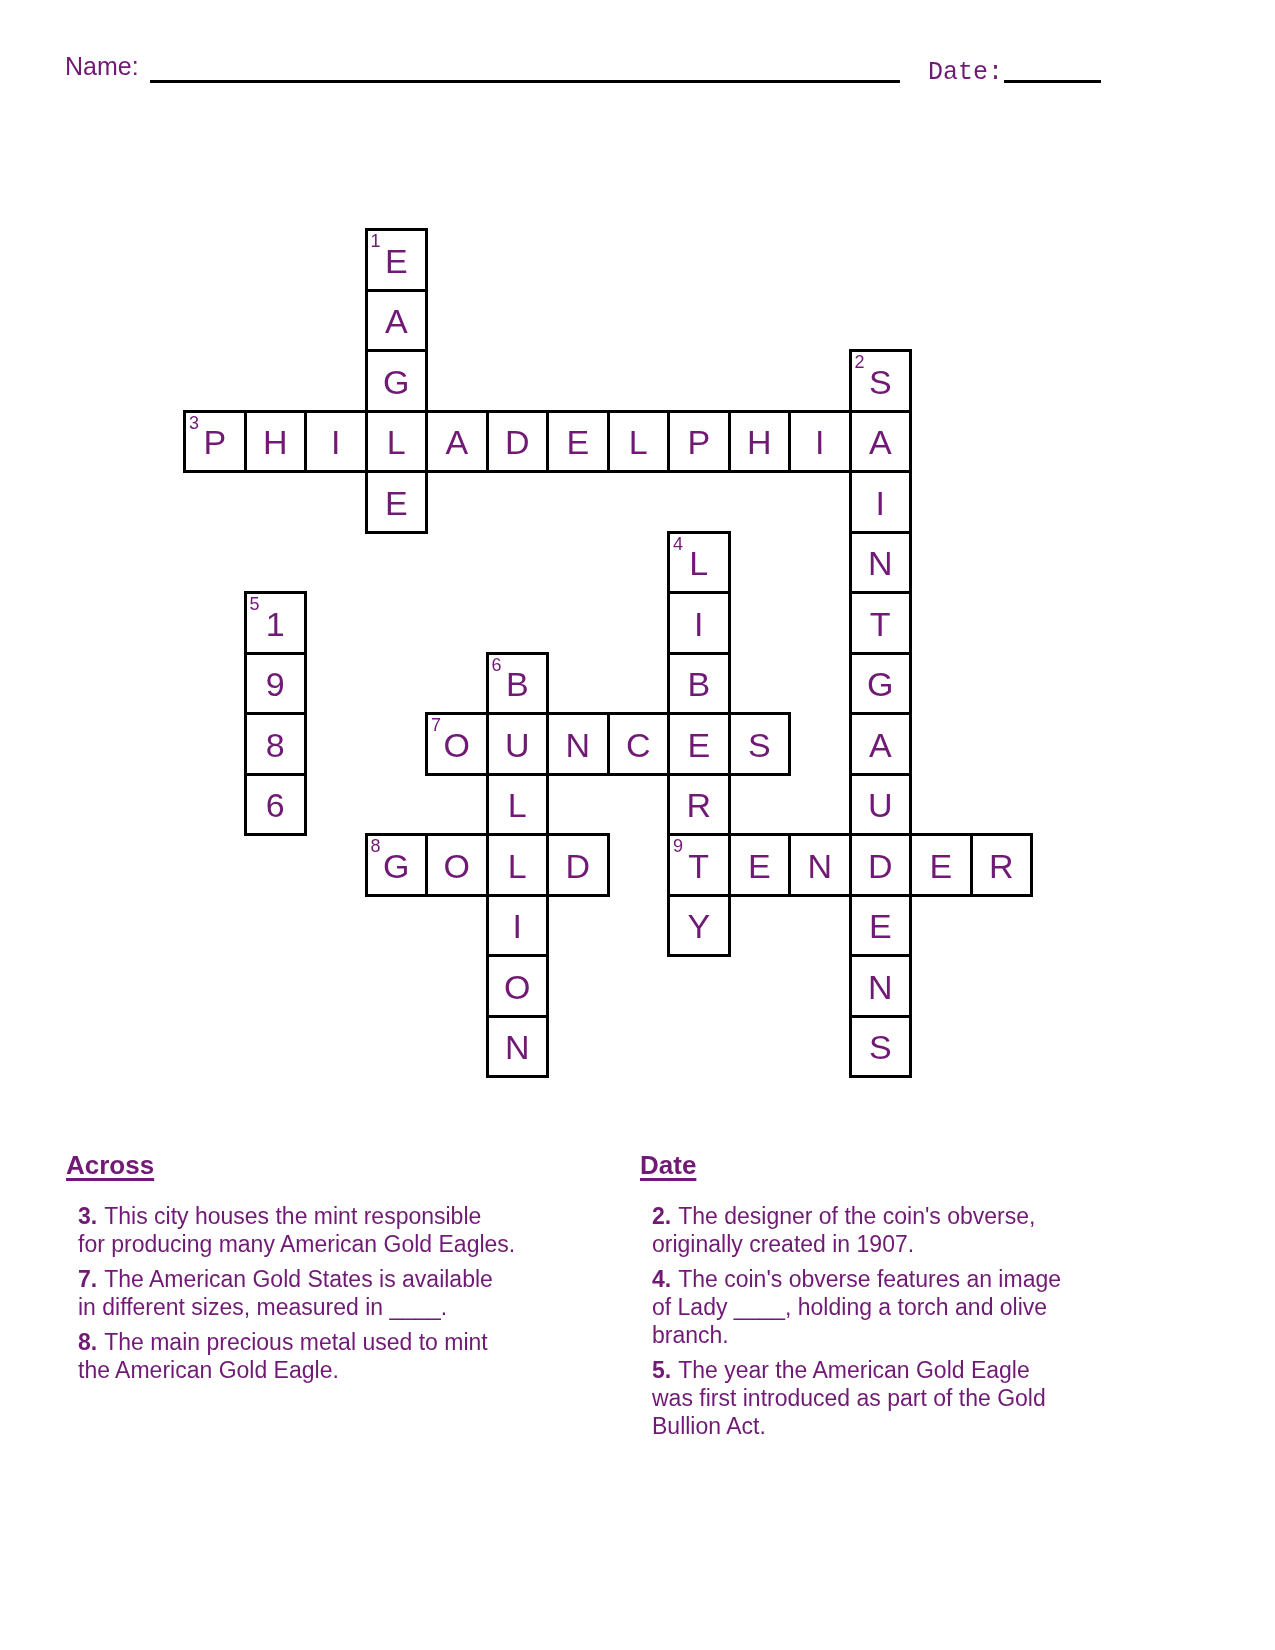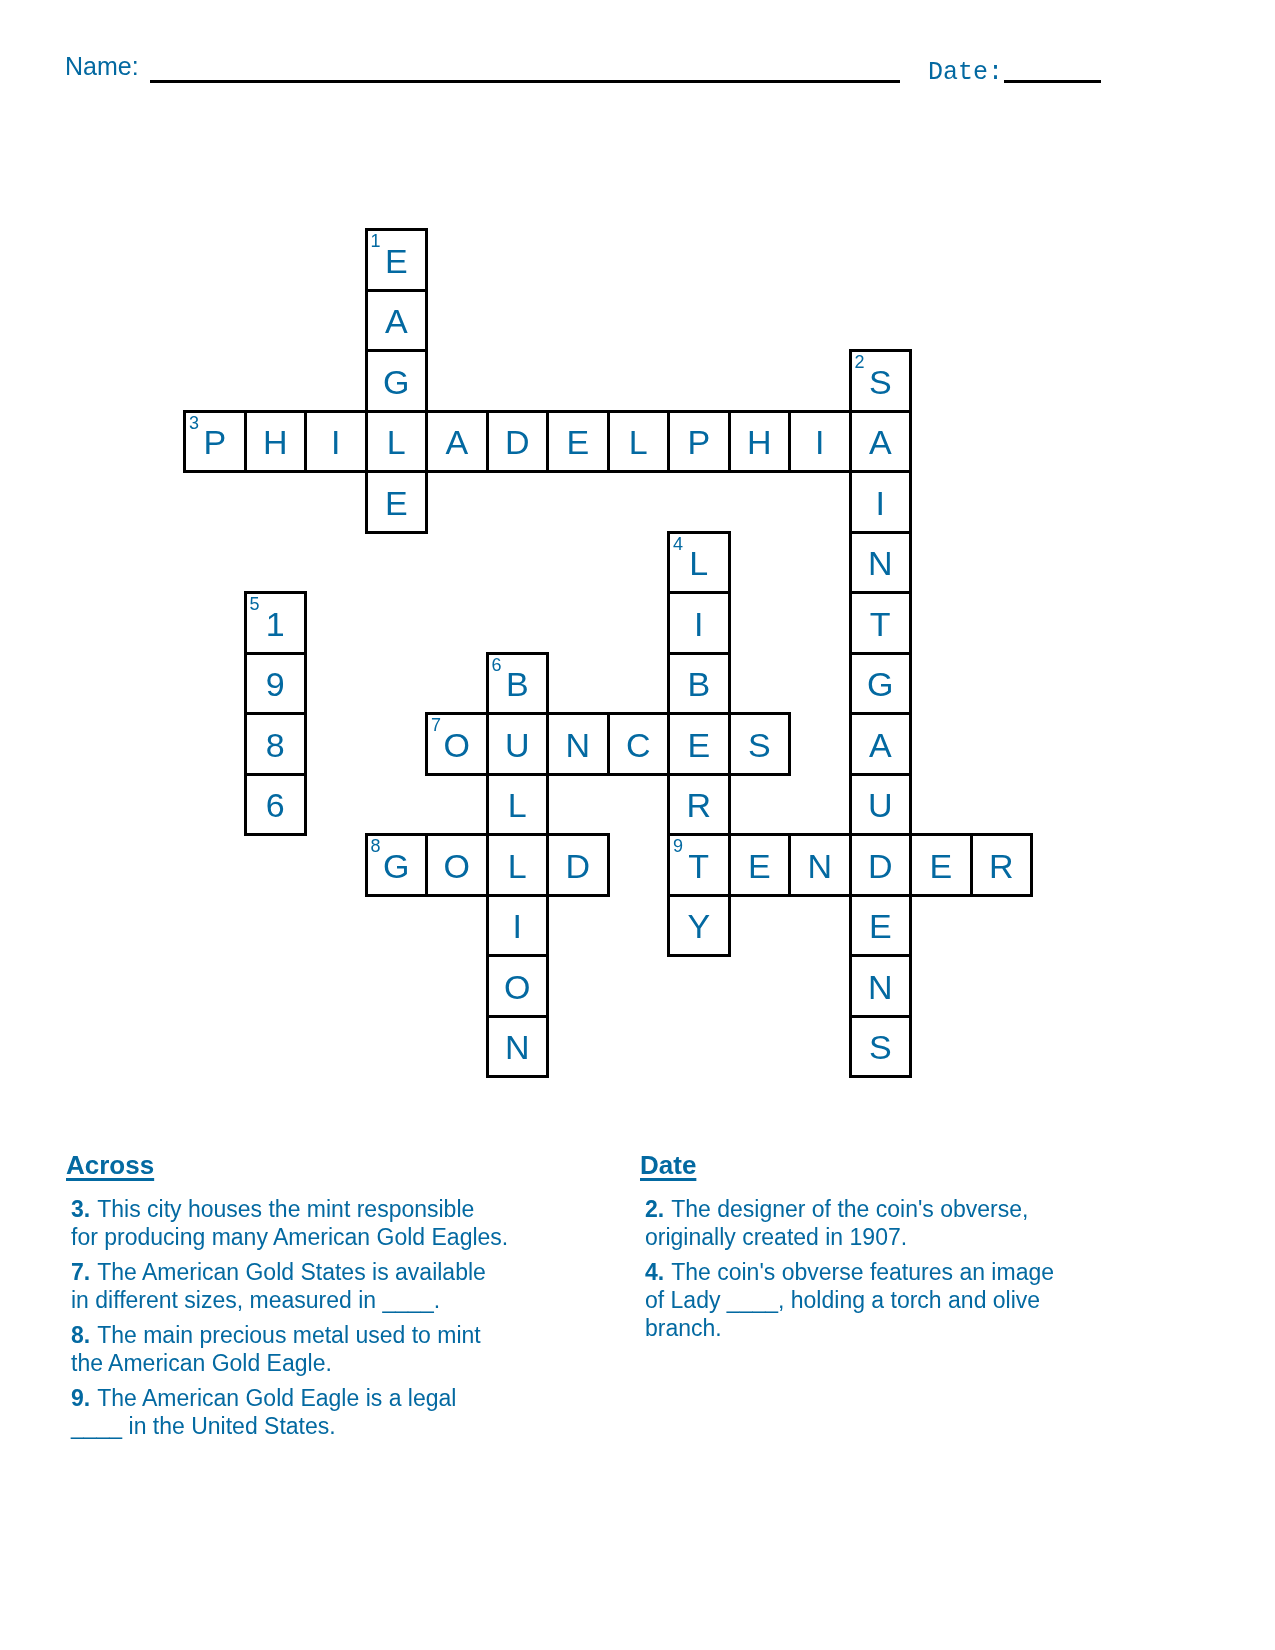--- a/index.html
+++ b/index.html
@@ -1,19 +1,19 @@
 <!DOCTYPE html>
 <html><head>
 <meta charset="utf-8">
 <style>
   html,body{margin:0;padding:0;background:#ffffff;}
   .page{
     position:relative;
     width:1275px;height:1650px;
-    background:#ffffff;color:#0369a1;
+    background:#ffffff;color:#701a75;
     font-family:"Liberation Sans", sans-serif;
     overflow:hidden;
   }
   
   .hdr-label{position:absolute;font-size:25px;line-height:1;}
   .name-label{left:65px;top:54px;}
   .date-label{left:928px;top:60px;font-family:Liberation Mono, monospace;}
   .blank-line{position:absolute;height:0;border-bottom:3px solid #000;}
   .name-line{left:150px;top:80px;width:750px;}
   .date-line{left:1004px;top:80px;width:97px;}
@@ -35,21 +35,21 @@
   .cell .cnum{position:absolute;top:1px;left:3px;font-size:18px;line-height:1.05;}
   
   .clue-col{position:absolute;top:1150px;}
   .across-col{left:66px;width:556px;}
   .down-col{left:640px;width:480px;}
   .clue-head{
     margin:0 0 9px 0;font-size:26px;font-weight:bold;
     text-decoration:underline;text-decoration-thickness:3px;text-underline-offset:4px;
     display:inline-block;
   }
-  .clue-list{margin:5px;padding:0;}
+  .clue-list{margin:12px;padding:0;}
   .clue{margin:0 0 7px 0;font-size:23px;line-height:28px;}
   .clue .num{font-weight:bold;margin-right:7px;}
   .clue .txt{white-space:pre-line;}
 </style>
 </head>
 <body>
 
 <div class="page">
 
   <span class="hdr-label name-label">Name:</span>
@@ -240,29 +240,30 @@
 
   <div class="clue-col across-col">
     <h2 class="clue-head">Across</h2>
     <div class="clue-list">
       <p class="clue"><span class="num">3.</span><span class="txt">This city houses the mint responsible
 for producing many American Gold Eagles.</span></p>
       <p class="clue"><span class="num">7.</span><span class="txt">The American Gold States is available
 in different sizes, measured in ____.</span></p>
       <p class="clue"><span class="num">8.</span><span class="txt">The main precious metal used to mint
 the American Gold Eagle.</span></p>
-      <p class="clue"><span class="num">9.</span><span class="txt">The American Gold Eagle is a legal
-____ in the United States.</span></p>
     </div>
   </div>
 
   <div class="clue-col down-col">
     <h2 class="clue-head">Date</h2>
     <div class="clue-list">
       <p class="clue"><span class="num">2.</span><span class="txt">The designer of the coin's obverse,
 originally created in 1907.</span></p>
       <p class="clue"><span class="num">4.</span><span class="txt">The coin's obverse features an image
 of Lady ____, holding a torch and olive
 branch.</span></p>
+      <p class="clue"><span class="num">5.</span><span class="txt">The year the American Gold Eagle
+was first introduced as part of the Gold
+Bullion Act.</span></p>
     </div>
   </div>
 
 </div>
 
 </body></html>

